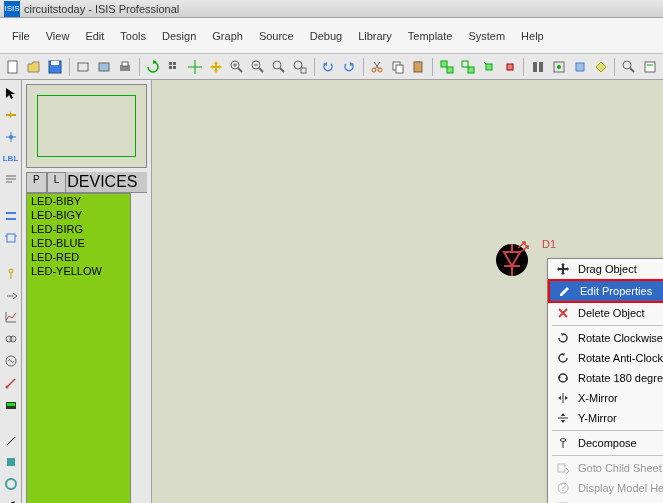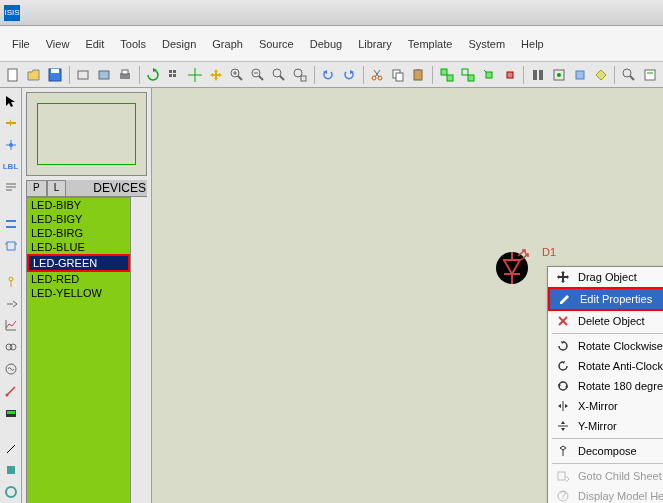--- a/index.html
+++ b/index.html
@@ -1,39 +1,39 @@
 <!DOCTYPE html>
 <html><head>
 <meta charset="utf-8">
 <style>
 * { margin: 0; padding: 0; box-sizing: border-box; font-family: Tahoma, Arial, sans-serif; font-size: 11px; }
 body { width: 663px; height: 503px; background: #f0f0f0; overflow: hidden; position: relative; }
 
-.title-bar { height: 26px; background: linear-gradient(#e8e8e8, #d0d0d0); border-bottom: 1px solid #a0a0a0; display: flex; align-items: center; padding: 0 4px; }
+.title-bar { height: 18px; background: linear-gradient(#e8e8e8, #d0d0d0); border-bottom: 1px solid #a0a0a0; display: flex; align-items: center; padding: 0 4px; }
 .app-icon { width: 16px; height: 16px; background: #0066cc; color: #fff; font-size: 8px; display: flex; align-items: center; justify-content: center; margin-right: 4px; }
 .title-text { color: #333; }
 
 .menu-bar { height: 36px; background: #f5f5f5; display: flex; align-items: center; padding: 0 4px; border-bottom: 1px solid #c0c0c0; }
 .menu-item { padding: 2px 8px; color: #333; cursor: pointer; }
 
 .toolbar { height: 26px; background: #e8e8e8; border-bottom: 1px solid #a0a0a0; display: flex; align-items: center; padding: 0 4px; gap: 2px; }
 .tb-btn { width: 20px; height: 20px; display: flex; align-items: center; justify-content: center; cursor: pointer; border: 1px solid transparent; }
 .tb-sep { width: 1px; height: 18px; background: #b0b0b0; margin: 0 2px; }
 
 .workspace { display: flex; height: calc(503px - 68px); }
 
 .left-toolbar { width: 22px; background: #e8e8e8; border-right: 1px solid #a0a0a0; display: flex; flex-direction: column; align-items: center; padding-top: 4px; gap: 4px; }
 .lt-btn { width: 18px; height: 18px; display: flex; align-items: center; justify-content: center; cursor: pointer; }
 
 .side-panel { width: 130px; background: #e8e8e8; border-right: 1px solid #a0a0a0; display: flex; flex-direction: column; }
 .preview { height: 84px; border: 1px solid #888; margin: 4px; background: #d8dcc8; position: relative; }
 .preview-inner { position: absolute; left: 10px; top: 10px; right: 10px; bottom: 10px; border: 1px solid #0a0; }
 .pl-tabs { display: flex; border-bottom: 1px solid #888; margin: 0 4px; }
 .pl-tab { padding: 1px 6px; border: 1px solid #888; border-bottom: none; background: #d0d0d0; font-size: 10px; cursor: pointer; }
-.devices-label { flex: 1; text-align: right; font-size: 12px; padding: 1px; background: #c8c8c8; }
+.devices-label { flex: 1; text-align: left; font-size: 16px; padding: 1px; background: #c8c8c8; }
 .device-list { flex: 1; background: #84cc16; border: 1px solid #888; margin: 0 20px 4px 4px; overflow-y: auto; }
 .device-item { padding: 1px 4px; cursor: pointer; white-space: nowrap; }
 .device-item.selected { background: #0a246a; color: #fff; border: 2px solid #ff0000; }
 
 .canvas { flex: 1; background: #d8dcc8; position: relative; background-image: radial-gradient(#999 0.5px, transparent 0.5px); background-size: 8px 8px; }
 
 .component { position: absolute; left: 340px; top: 160px; width: 40px; height: 40px; }
 .component svg { width: 40px; height: 40px; }
 .comp-label { position: absolute; left: 50px; top: -2px; color: #d04040; font-size: 11px; }
 
@@ -43,20 +43,21 @@
 .ctx-item.disabled { color: #999; cursor: default; }
 .ctx-icon { width: 18px; display: flex; align-items: center; justify-content: center; margin-right: 6px; }
 .ctx-label { flex: 1; }
 .ctx-sep { height: 1px; background: #c0c0c0; margin: 2px 4px; }
 </style>
 </head>
 <body>
 
 <div class="title-bar">
   <div class="app-icon">ISIS</div>
+  <span class="title-text">circuitstoday - ISIS Professional</span>
 </div>
 
 <div class="menu-bar">
   <span class="menu-item">File</span>
   <span class="menu-item">View</span>
   <span class="menu-item">Edit</span>
   <span class="menu-item">Tools</span>
   <span class="menu-item">Design</span>
   <span class="menu-item">Graph</span>
   <span class="menu-item">Source</span>
@@ -366,21 +367,20 @@
     <div class="pl-tabs">
       <div class="pl-tab">P</div>
       <div class="pl-tab">L</div>
       <div class="devices-label">DEVICES</div>
     </div>
     <div class="device-list">
       <div class="device-item">LED-BIBY</div>
       <div class="device-item">LED-BIGY</div>
       <div class="device-item">LED-BIRG</div>
       <div class="device-item">LED-BLUE</div>
-      <div class="device-item selected">LED-GREEN</div>
       <div class="device-item">LED-RED</div>
       <div class="device-item">LED-YELLOW</div>
     </div>
   </div>
 
   <div class="canvas">
     <div class="component">
       <svg viewBox="0 0 40 40">
         <circle cx="20" cy="20" r="16" fill="#000"></circle>
         <line x1="20" y1="4" x2="20" y2="12" stroke="#d04040" stroke-width="2"></line>

